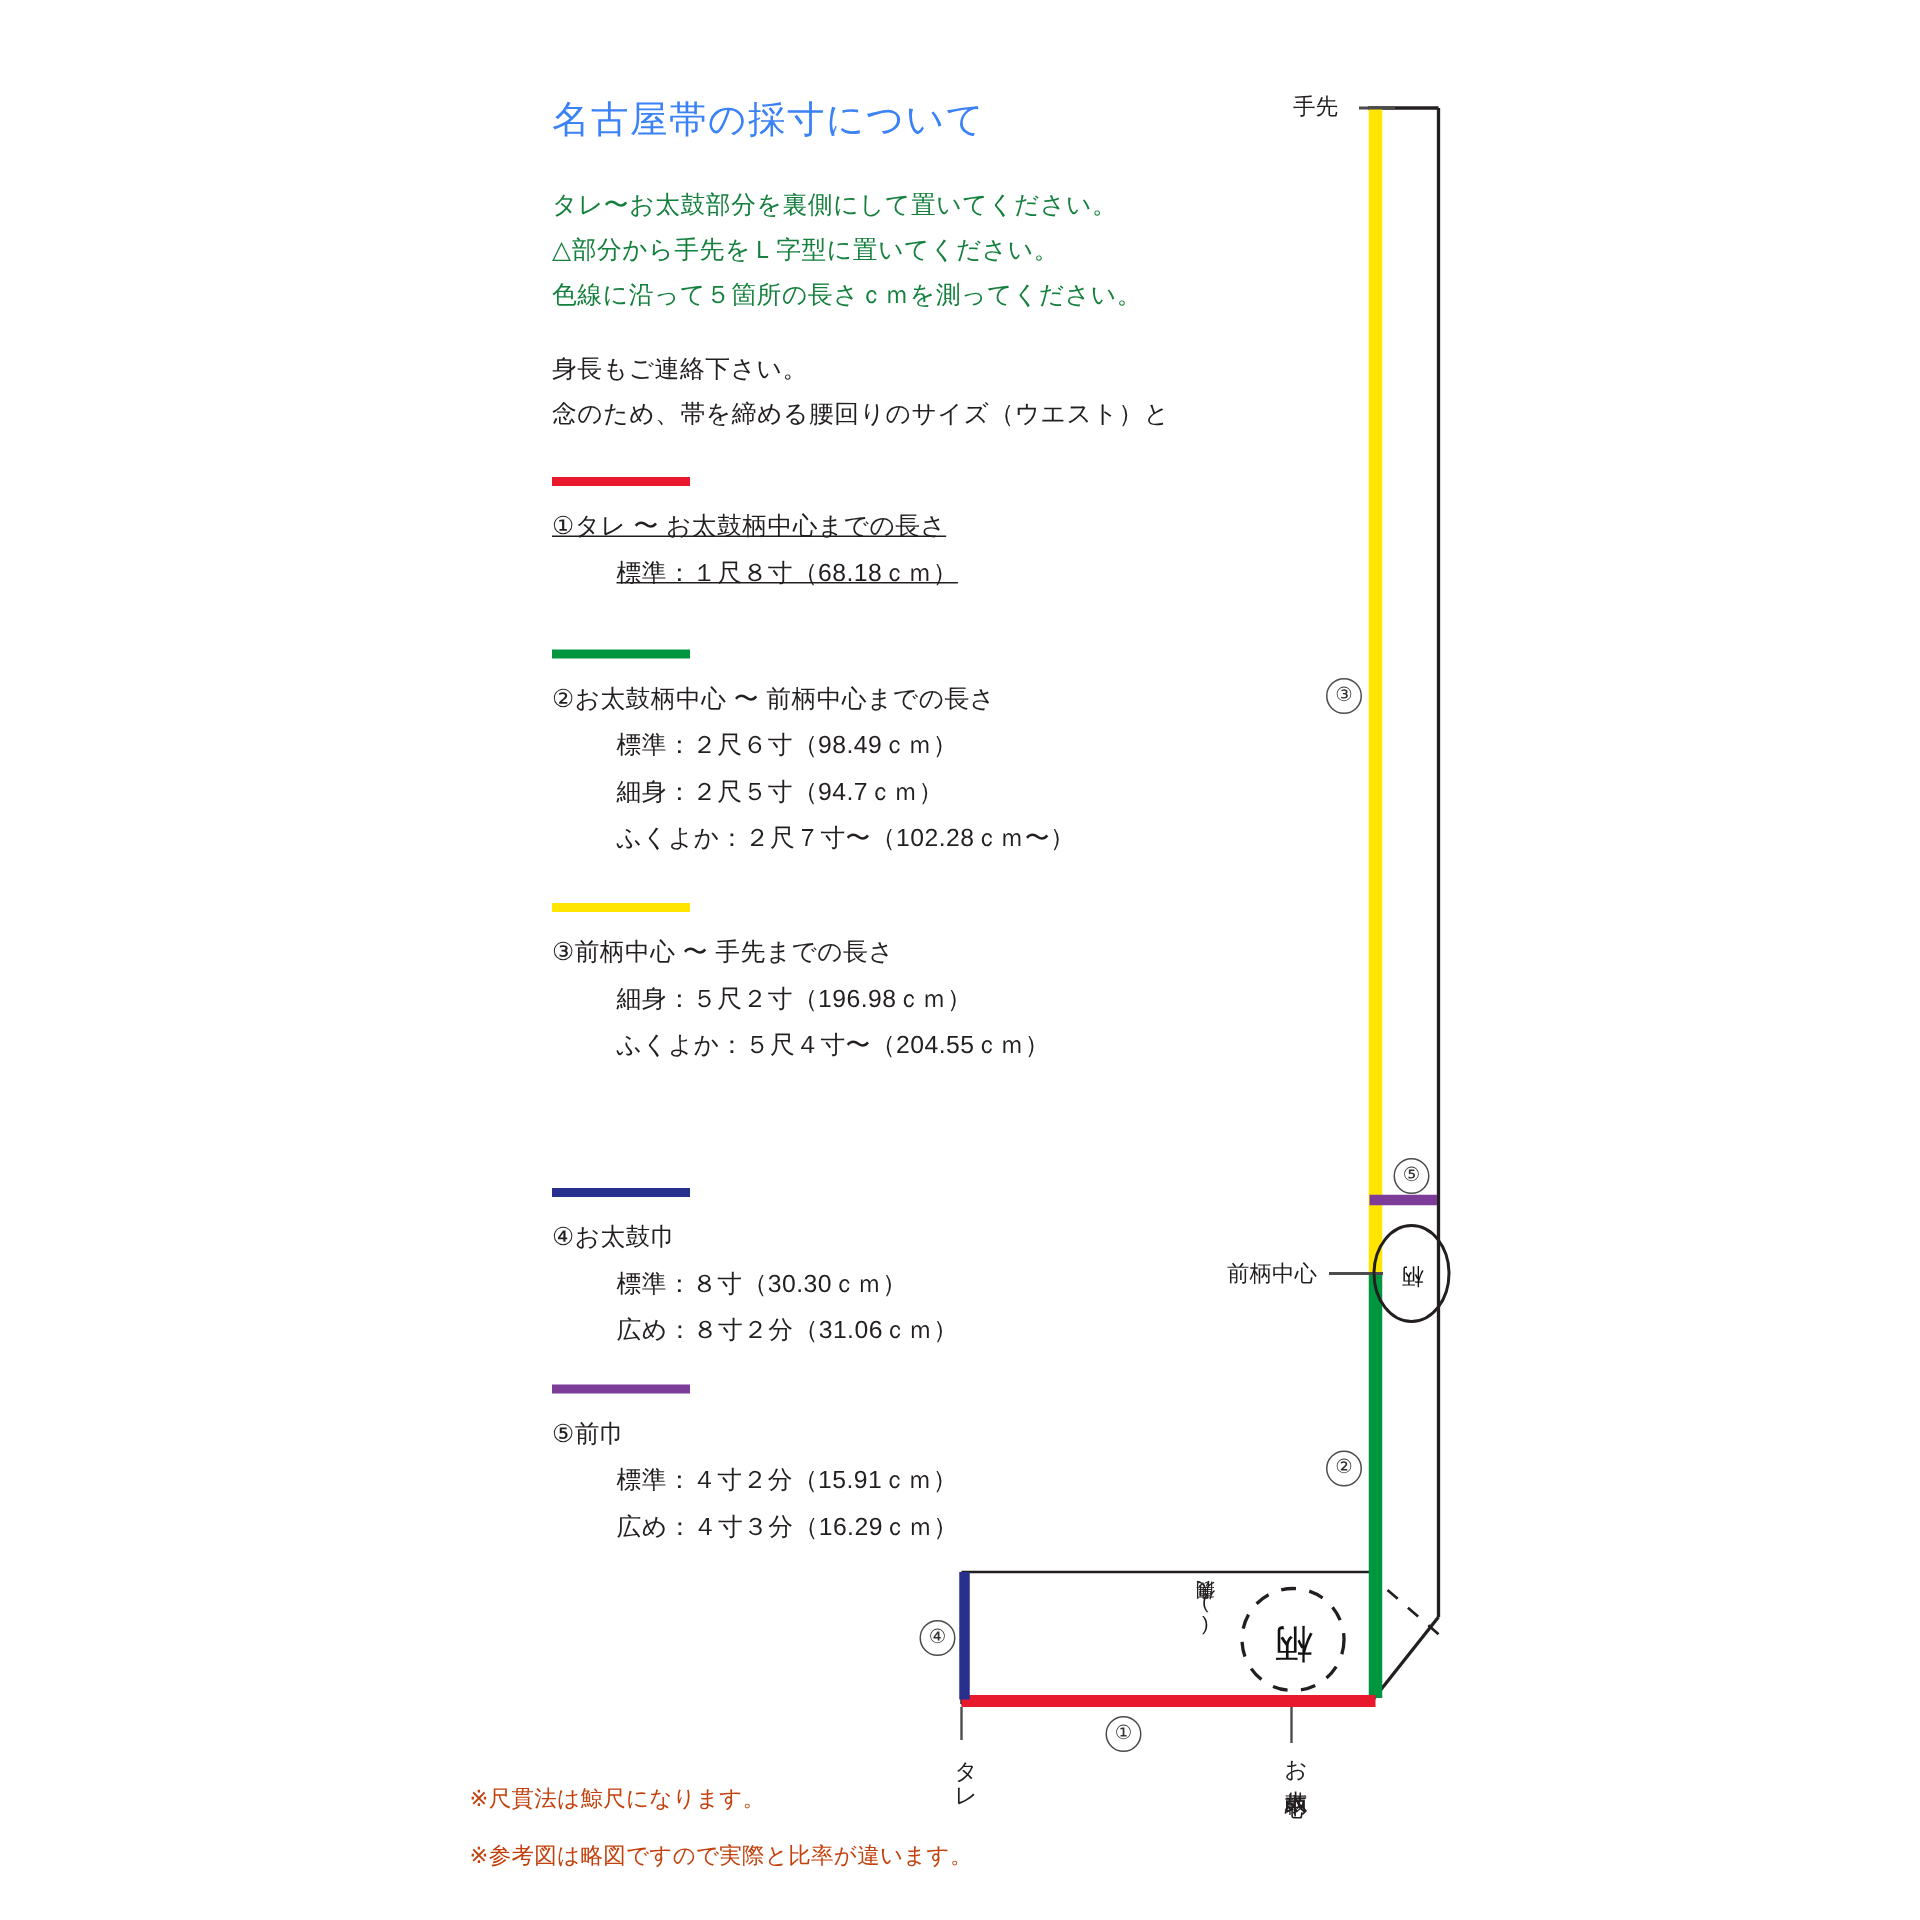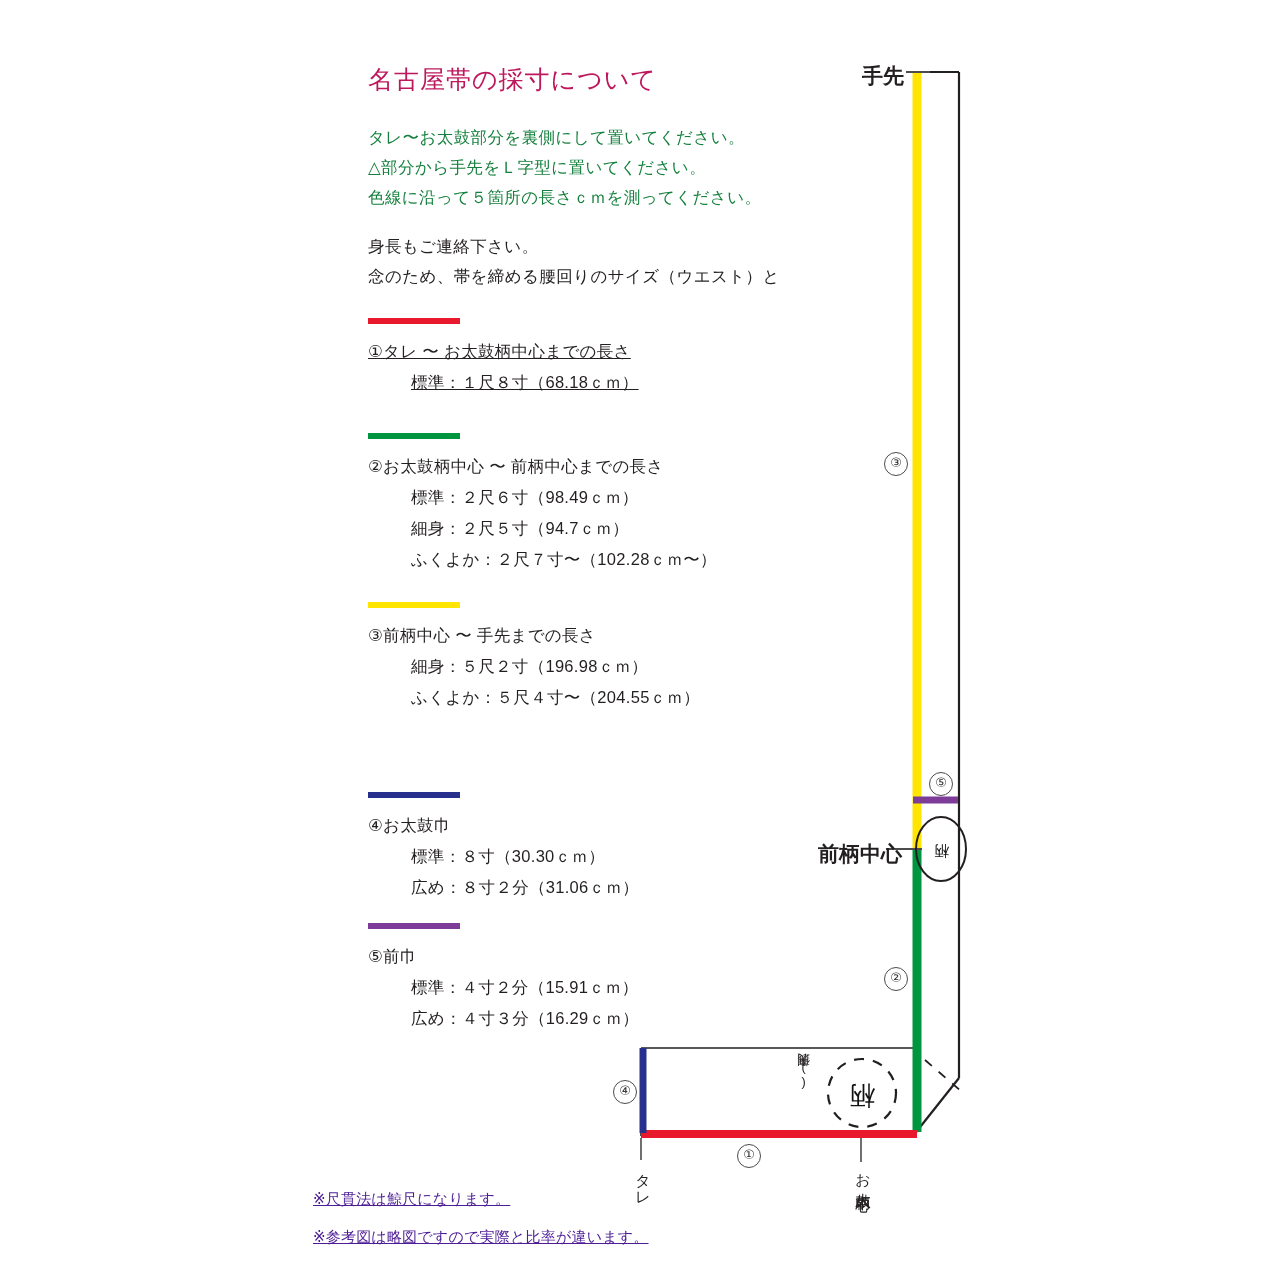--- a/index.html
+++ b/index.html
@@ -9,37 +9,37 @@
     font-family:"Liberation Sans","DejaVu Sans",sans-serif;
     color:#231f20;
     position:relative;
     overflow:hidden;
   }
   #stage{position:absolute;left:0;top:0;width:1280px;height:1280px;}
 
   
   .title{
     position:absolute;left:368px;top:63px;
-    font-size:25px;letter-spacing:1px;color:#be185d;
+    font-size:25px;letter-spacing:1px;color:#3b82f6;
   }
   .intro{position:absolute;left:368px;top:122px;width:470px;}
   .intro .ln{font-size:16.5px;line-height:30px;letter-spacing:.4px;color:#15803d;}
   .intro2{position:absolute;left:368px;top:231px;width:470px;}
   .intro2 .ln{font-size:16.5px;line-height:30px;letter-spacing:.4px;color:#231f20;}
 
   .sec{position:absolute;left:368px;width:440px;}
   .swatch{width:92px;height:6px;border-radius:0;margin-bottom:12px;}
   .sec .hd{font-size:16.5px;line-height:31px;letter-spacing:.3px;}
   .sec .ln{font-size:16.5px;line-height:31px;letter-spacing:.3px;margin-left:43px;}
 
-  .note{position:absolute;left:313px;font-size:15px;letter-spacing:.2px;color:#4c1d95;text-decoration:underline;}
+  .note{position:absolute;left:313px;font-size:15px;letter-spacing:.2px;color:#c2410c;}
 
   
   #diagram{position:absolute;left:0;top:0;width:1280px;height:1280px;}
-  .dlabel{position:absolute;font-size:21px;color:#231f20;white-space:nowrap;font-weight:bold;}
+  .dlabel{position:absolute;font-size:15px;color:#231f20;white-space:nowrap;}
   .vlabel{
     position:absolute;font-size:15px;color:#231f20;
     writing-mode:vertical-rl;text-orientation:upright;
     letter-spacing:1px;
   }
   .marker{
     position:absolute;width:22px;height:22px;border-radius:50%;
     border:1.3px solid #4c4c4c;color:#333;
     font-size:13px;line-height:20px;text-align:center;
     background:#fff;

